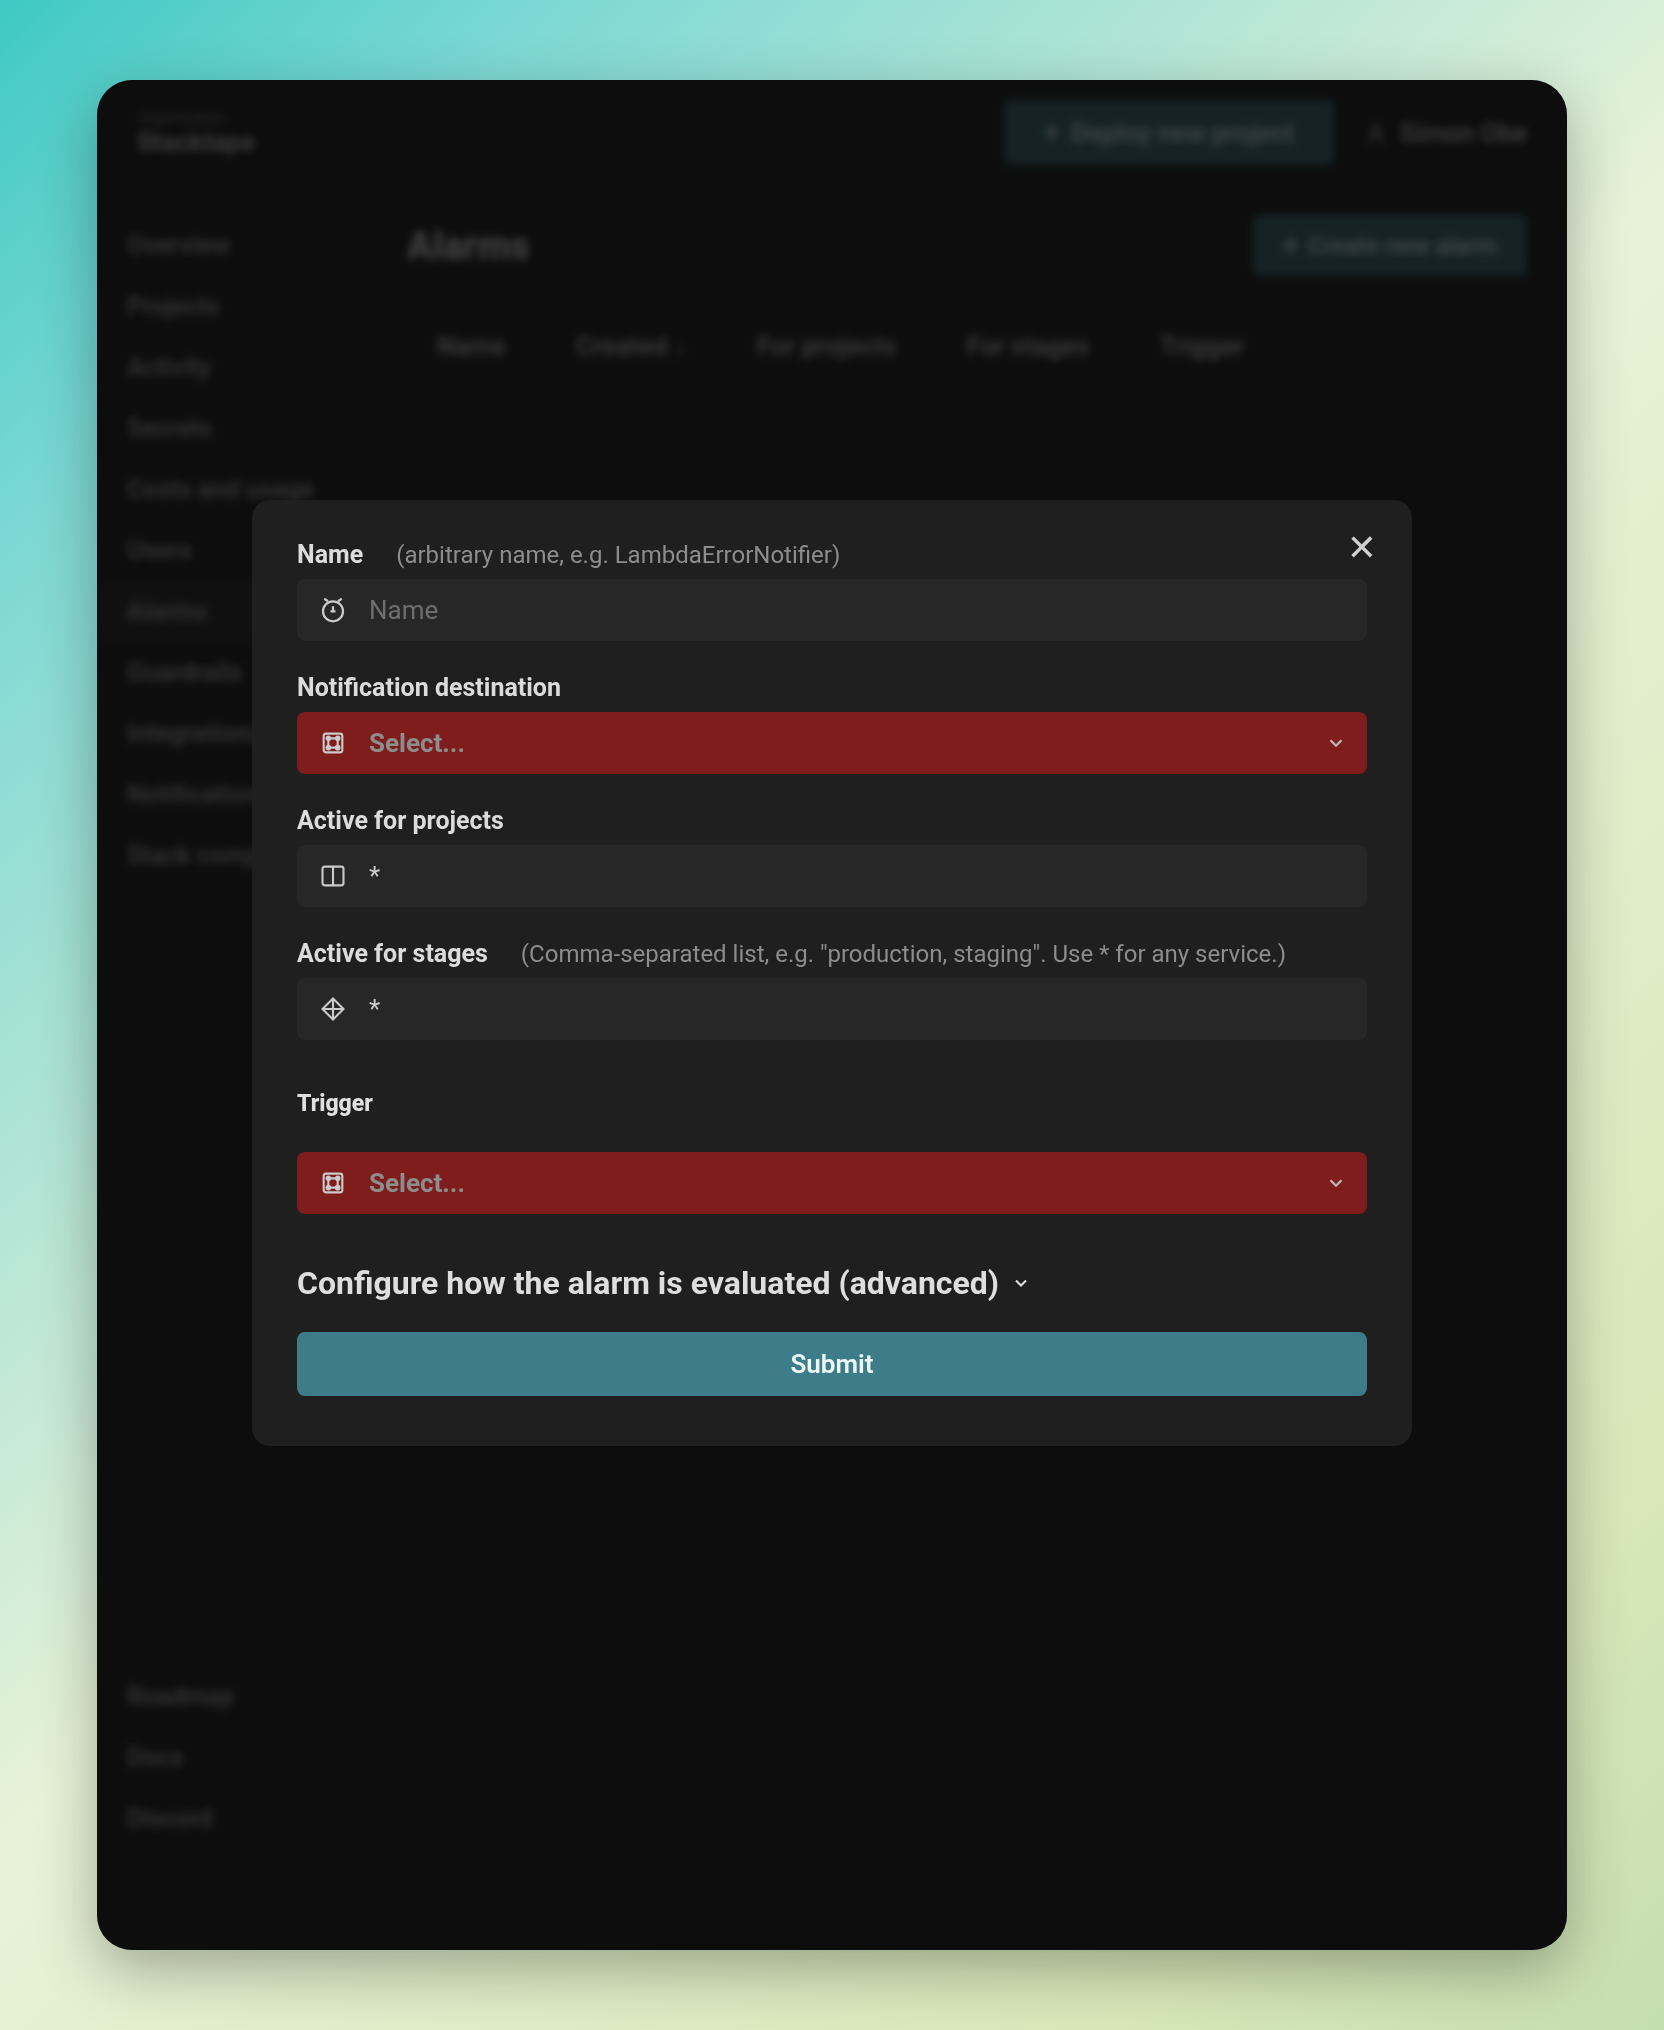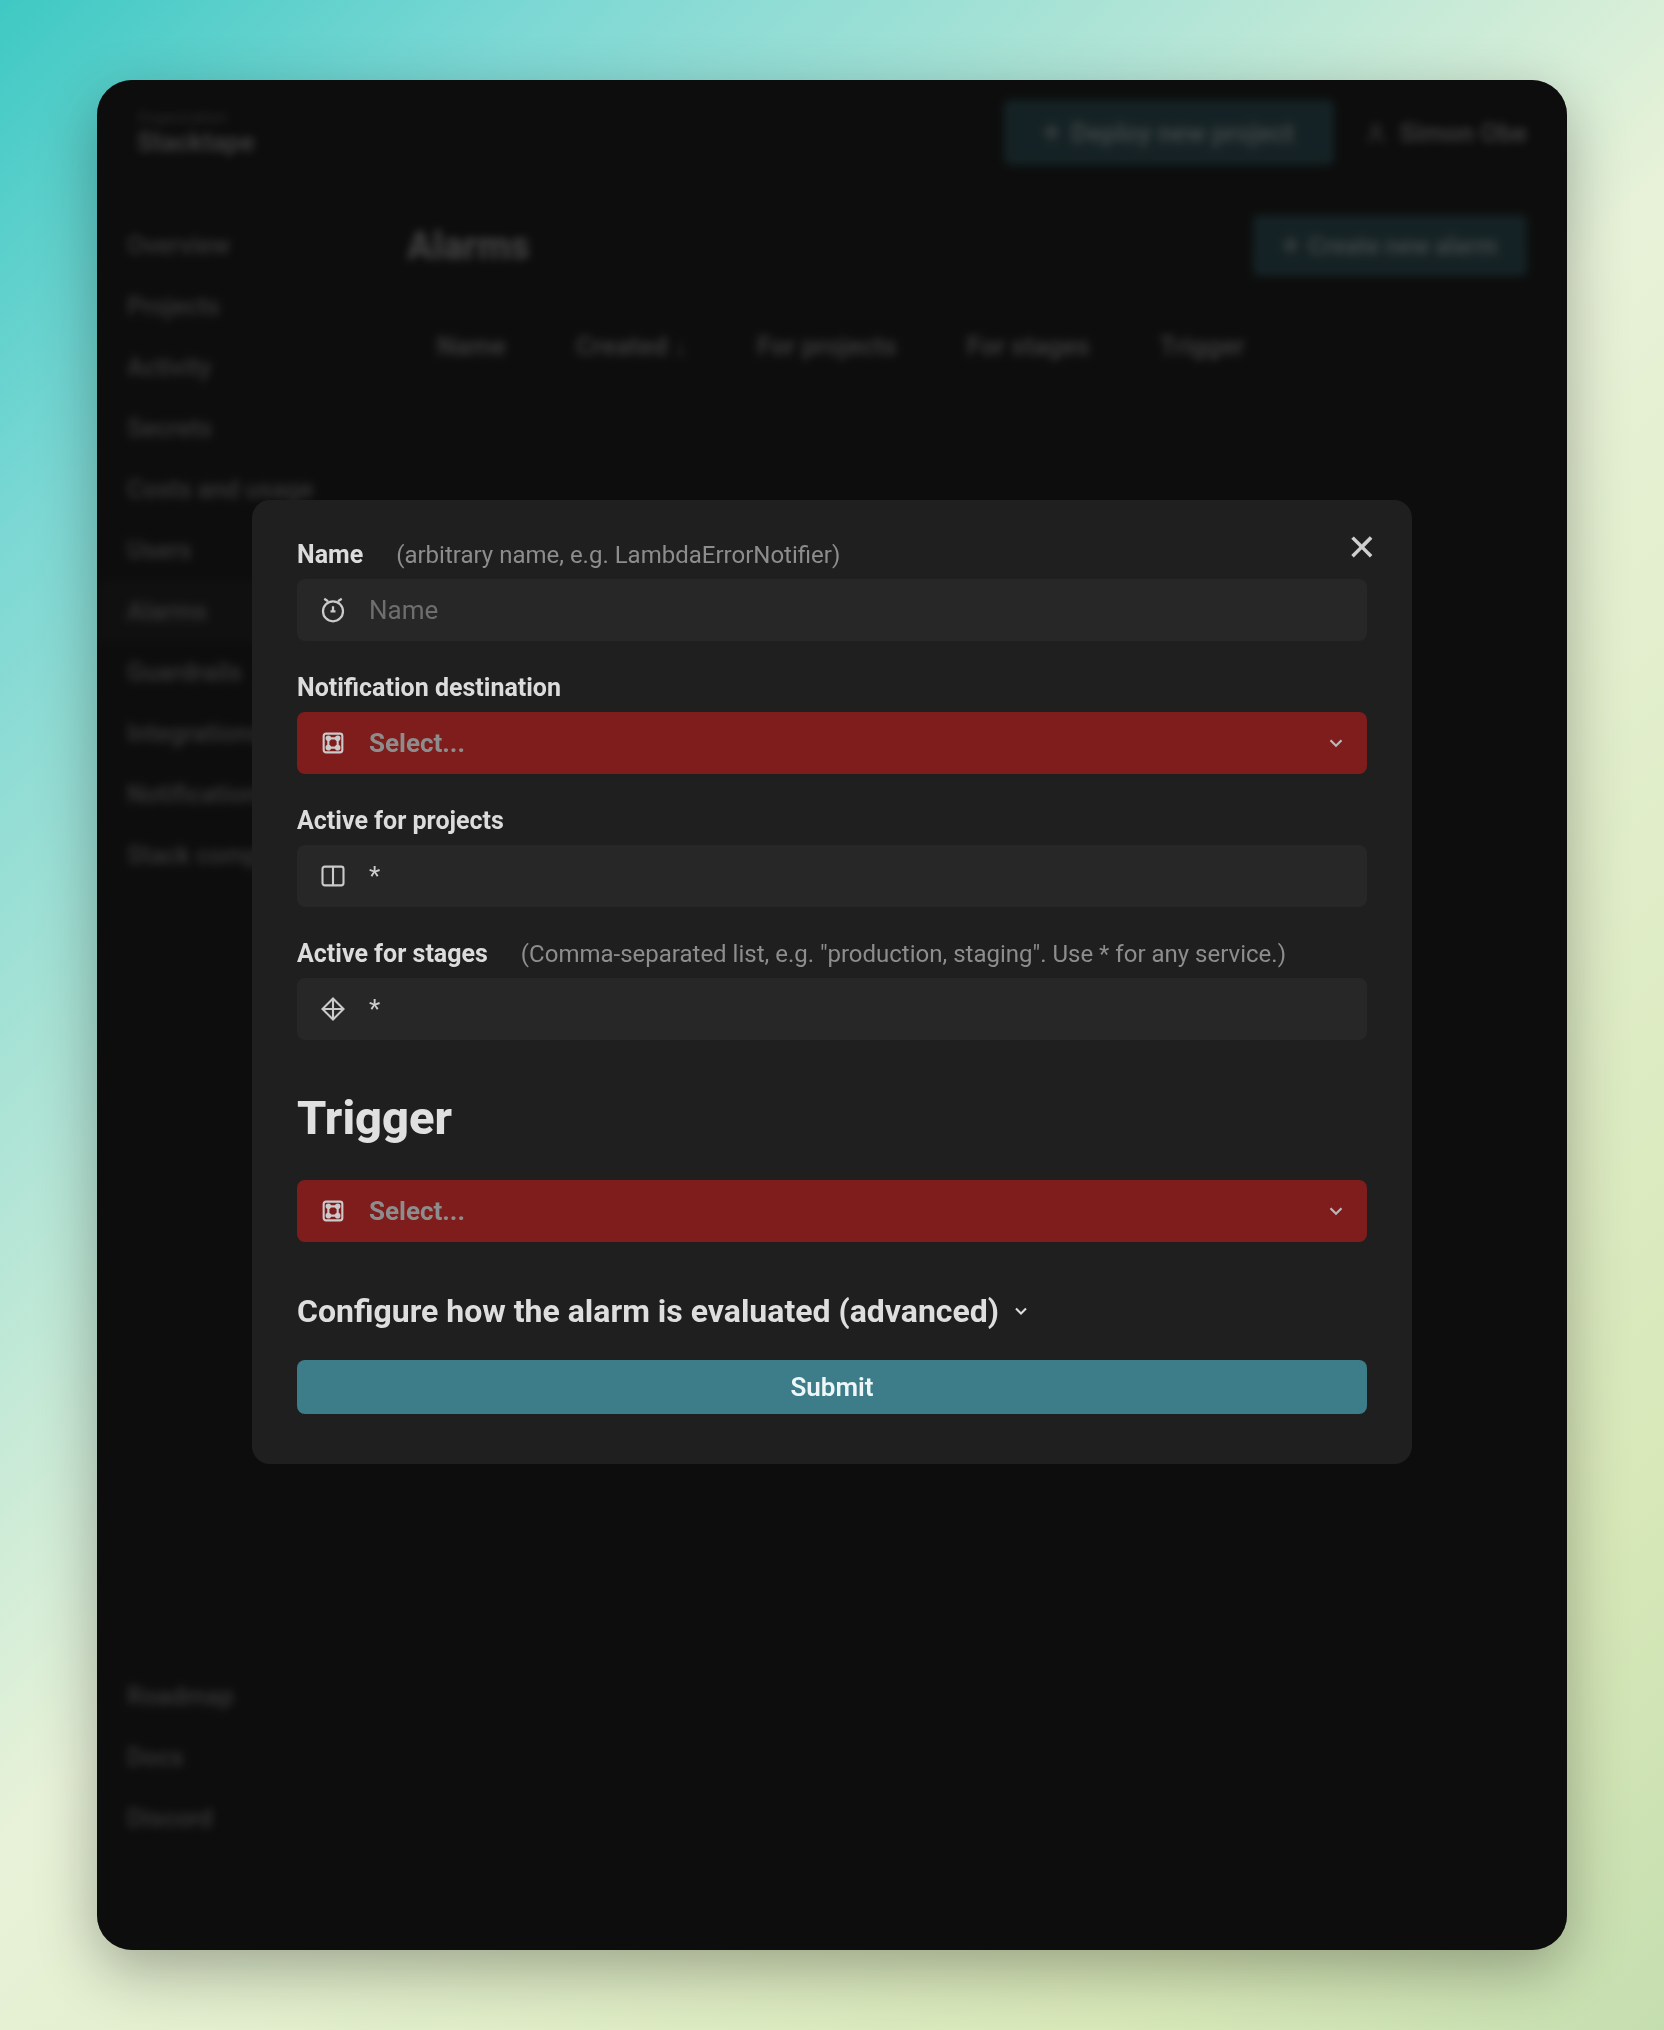--- a/index.html
+++ b/index.html
@@ -227,21 +227,21 @@
     width: 32px;
     height: 32px;
     display: flex;
     align-items: center;
     justify-content: center;
     color: #cbcbcb;
     flex-shrink: 0;
   }
   
   .section-title {
-    font-size: 47px;
+    font-size: 23px;
     font-weight: 800;
     color: #e0e0e0;
     margin-top: 50px;
     margin-bottom: 35px;
   }
   
   .advanced-row {
     display: flex;
     align-items: center;
     gap: 12px;
@@ -252,21 +252,21 @@
     margin-bottom: 30px;
     cursor: pointer;
   }
   
   .submit-btn {
     width: 100%;
     background: #3d7d8a;
     color: #eef6f7;
     border: none;
     border-radius: 8px;
-    height: 54px;
+    height: 64px;
     font-size: 26px;
     font-weight: 600;
     cursor: pointer;
   }
   
   svg { display: block; }
 </style>
 </head>
 <body>
 

